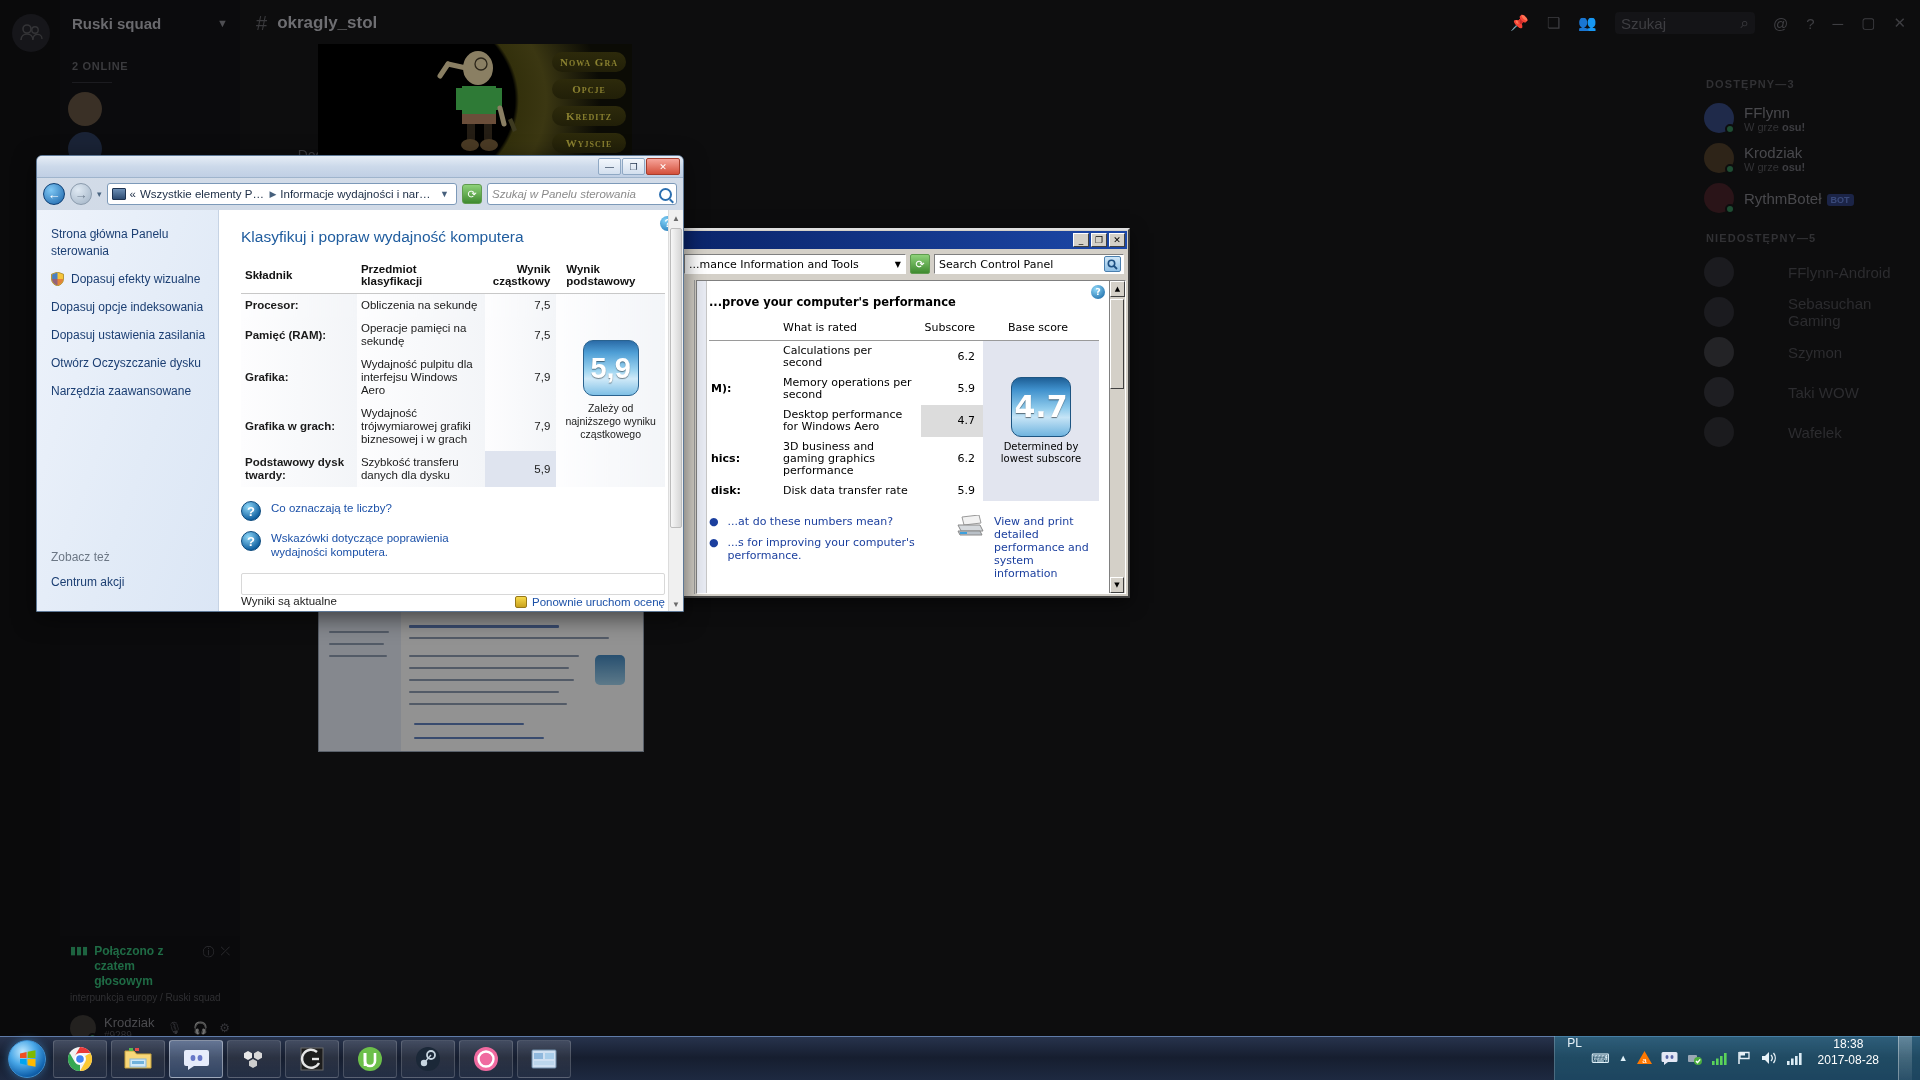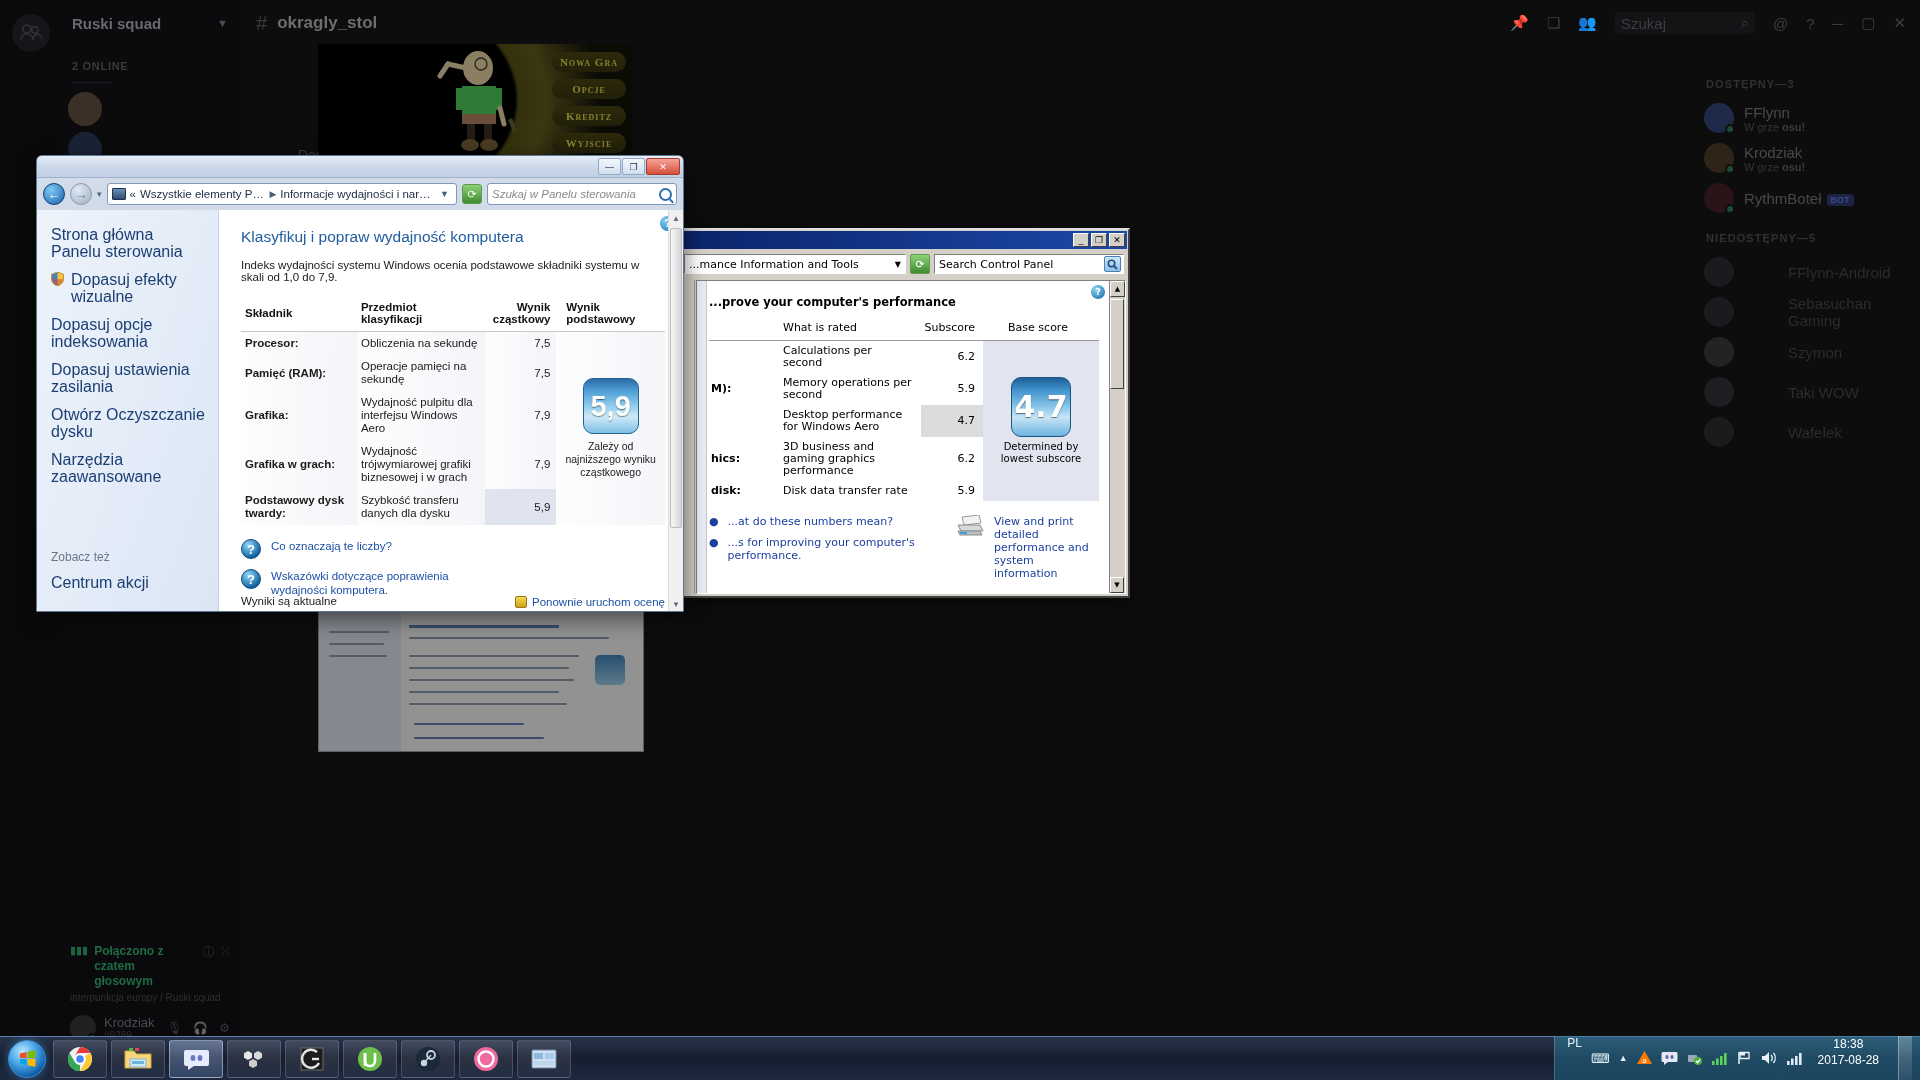--- a/index.html
+++ b/index.html
@@ -195,21 +195,21 @@
     font-size: 11.5px; color: #8a8a8a; font-style: italic; flex: none;
   }
   .mag { width: 13px; height: 13px; border: 2px solid #2c6fb0; border-radius: 50%; position: relative; flex:none; }
   .mag::after { content:''; position:absolute; right:-4px; bottom:-3px; width:5px; height:2px; background:#2c6fb0; transform: rotate(45deg); }
 
   .w7-body { display: flex; height: 403px; background: #fff; }
   .w7-side {
     width: 182px; background: linear-gradient(110deg, #eef3fb, #e2ebf7 60%, #dbe6f5);
     border-right: 1px solid #c6d3e4; padding: 16px 12px 10px 14px; position: relative;
   }
-  .side-link { font-size: 16px; color: #1c3f73; line-height: 17px; margin-bottom: 11px; cursor: pointer; }
+  .side-link { font-size: 12px; color: #1c3f73; line-height: 17px; margin-bottom: 11px; cursor: pointer; }
   .side-link.with-icon { display: flex; gap: 7px; align-items: flex-start; }
   .shield { width: 13px; height: 14px; flex: none; margin-top: 1px; }
   .side-bottom { position: absolute; left: 14px; bottom: 22px; }
   .side-see { font-size: 12px; color: #6c7785; margin-bottom: 10px; }
   .w7-content {
     flex: 1; position: relative; background: #fff; padding: 18px 18px 0 22px; overflow: hidden;
   }
   .help-q {
     position: absolute; right: 8px; top: 6px; width: 15px; height: 15px; border-radius: 50%;
     background: radial-gradient(circle at 35% 30%, #7fd0f7, #1a6faf); color: #fff;
@@ -734,21 +734,20 @@
         <div class="side-link">Narzędzia zaawansowane</div>
         <div class="side-bottom">
           <div class="side-see">Zobacz też</div>
           <div class="side-link" style="margin-bottom:0">Centrum akcji</div>
         </div>
       </div>
 
       <div class="w7-content">
         <div class="help-q">?</div>
         <h1 class="pl-h1">Klasyfikuj i popraw wydajność komputera</h1>
-        <p class="pl-sub">Indeks wydajności systemu Windows ocenia podstawowe składniki systemu w skali od 1,0 do 7,9.</p>
 
         <table class="pl-table">
           <thead>
             <tr>
               <th style="width:118px">Składnik</th>
               <th style="width:130px">Przedmiot klasyfikacji</th>
               <th class="num" style="width:72px">Wynik cząstkowy</th>
               <th style="width:110px;text-align:left;padding-left:10px">Wynik podstawowy</th>
             </tr>
           </thead>

